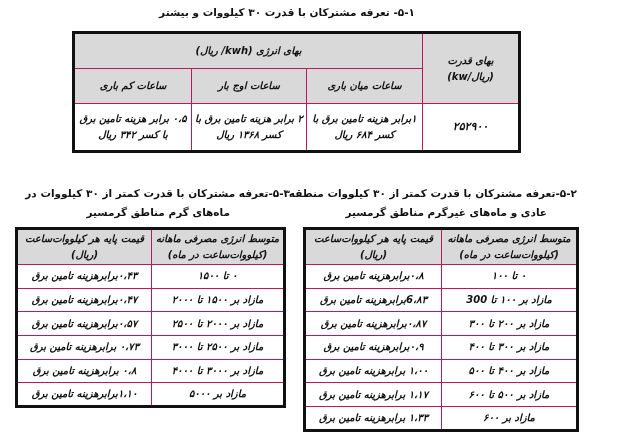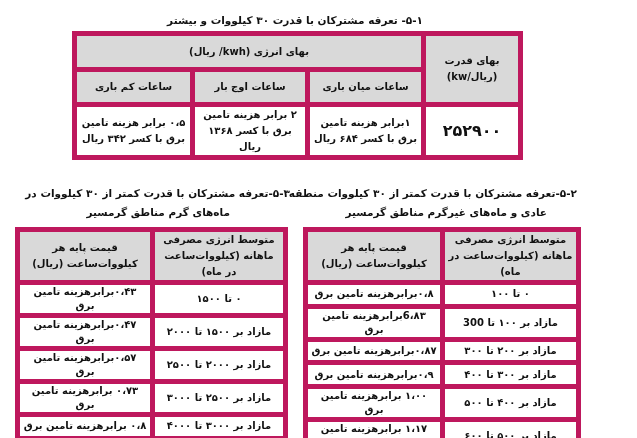--- a/index.html
+++ b/index.html
@@ -6,44 +6,44 @@
   body {
     width:637px; height:438px; background:#ffffff; position:relative; overflow:hidden;
     font-family:"DejaVu Sans", sans-serif; color:#111;
   }
   .title {
     position:absolute; font-weight:bold; font-size:10.5px; direction:rtl; text-align:right;
     line-height:19px; white-space:nowrap;
   }
   table { border-collapse:collapse; position:absolute; direction:rtl; table-layout:fixed; }
   td, th {
-    border:5px solid #be185d; text-align:center; vertical-align:middle;
-    font-weight:bold; font-size:10px; padding:0 3px; line-height:16px;
+    border:1px solid #be185d; text-align:center; vertical-align:middle;
+    font-weight:bold; font-size:10px; padding:0 3px; line-height:16px;font-style:italic;
   }
   th { background:#d9d9d9; font-weight:bold; }
   .outer { border:3px solid #111; }
 
   #t1 { left:72px; top:31px; width:446px; height:119px; }
   #t1 .r1 { height:36px; }
   #t1 .r2 { height:35px; }
   #t1 .r3 { height:48px; }
-  #t1 .big { font-size:16px; letter-spacing:1px; }
+  #t1 .big { font-size:11px; letter-spacing:1px; }
 
   .small { width:268px; }
   .small .hdr { height:36px; }
   .small .row { height:23.7px; }
   .small td { font-size:10px; line-height:14px; }
 
   #t3 { left:15px; top:227px; }
   #t2 { left:303px; top:227px; width:273px; }
 </style>
 </head>
 <body>
 
-<div class="title" style="right:214px; top:3px;margin-top:8px;">۵-۱- تعرفه مشترکان با قدرت ۳۰ کیلووات و بیشتر</div>
+<div class="title" style="right:222px; top:3px;">۵-۱- تعرفه مشترکان با قدرت ۳۰ کیلووات و بیشتر</div>
 
 <table id="t1" class="outer">
   <colgroup>
       <col style="width:97px">
       <col style="width:116px">
       <col style="width:115px">
       <col style="width:118px">
     </colgroup>
   <tbody>
       <tr class="r1">

